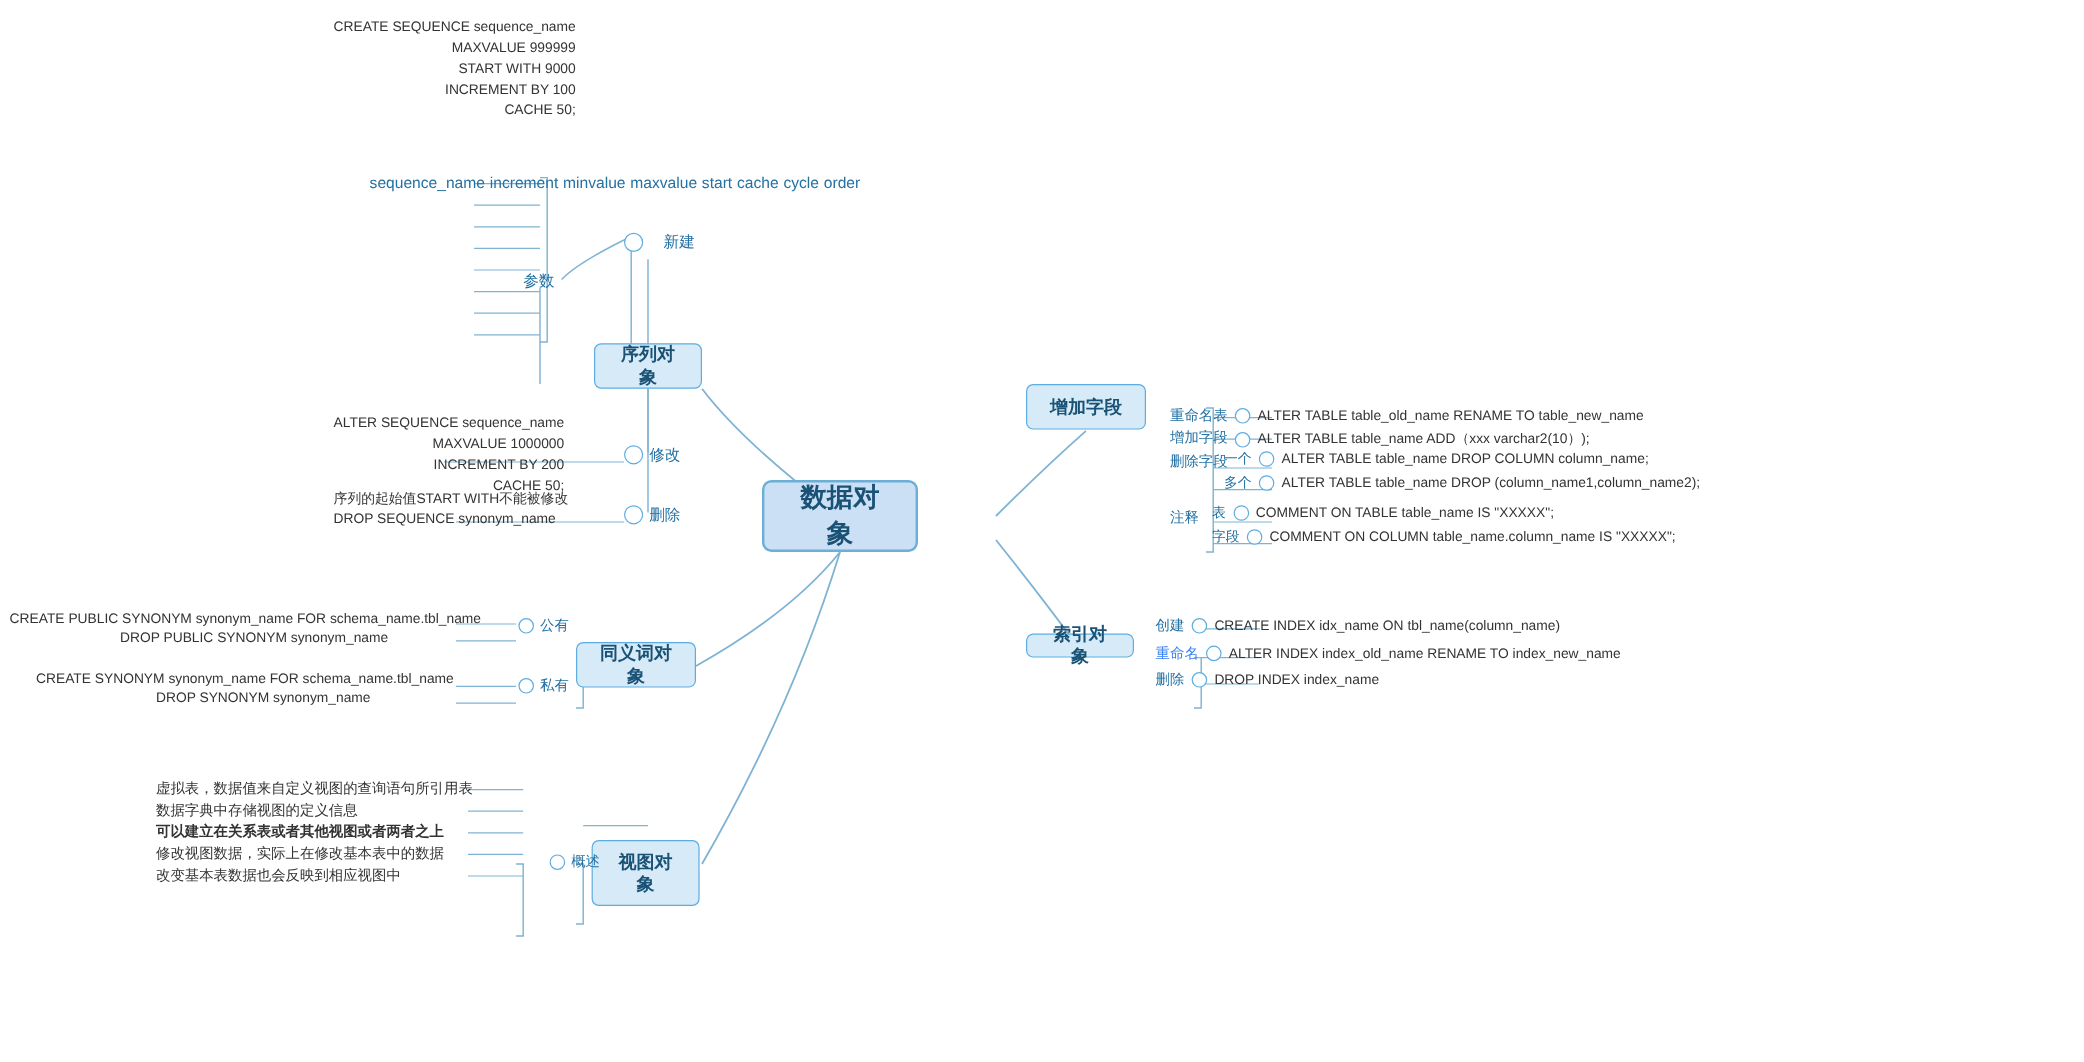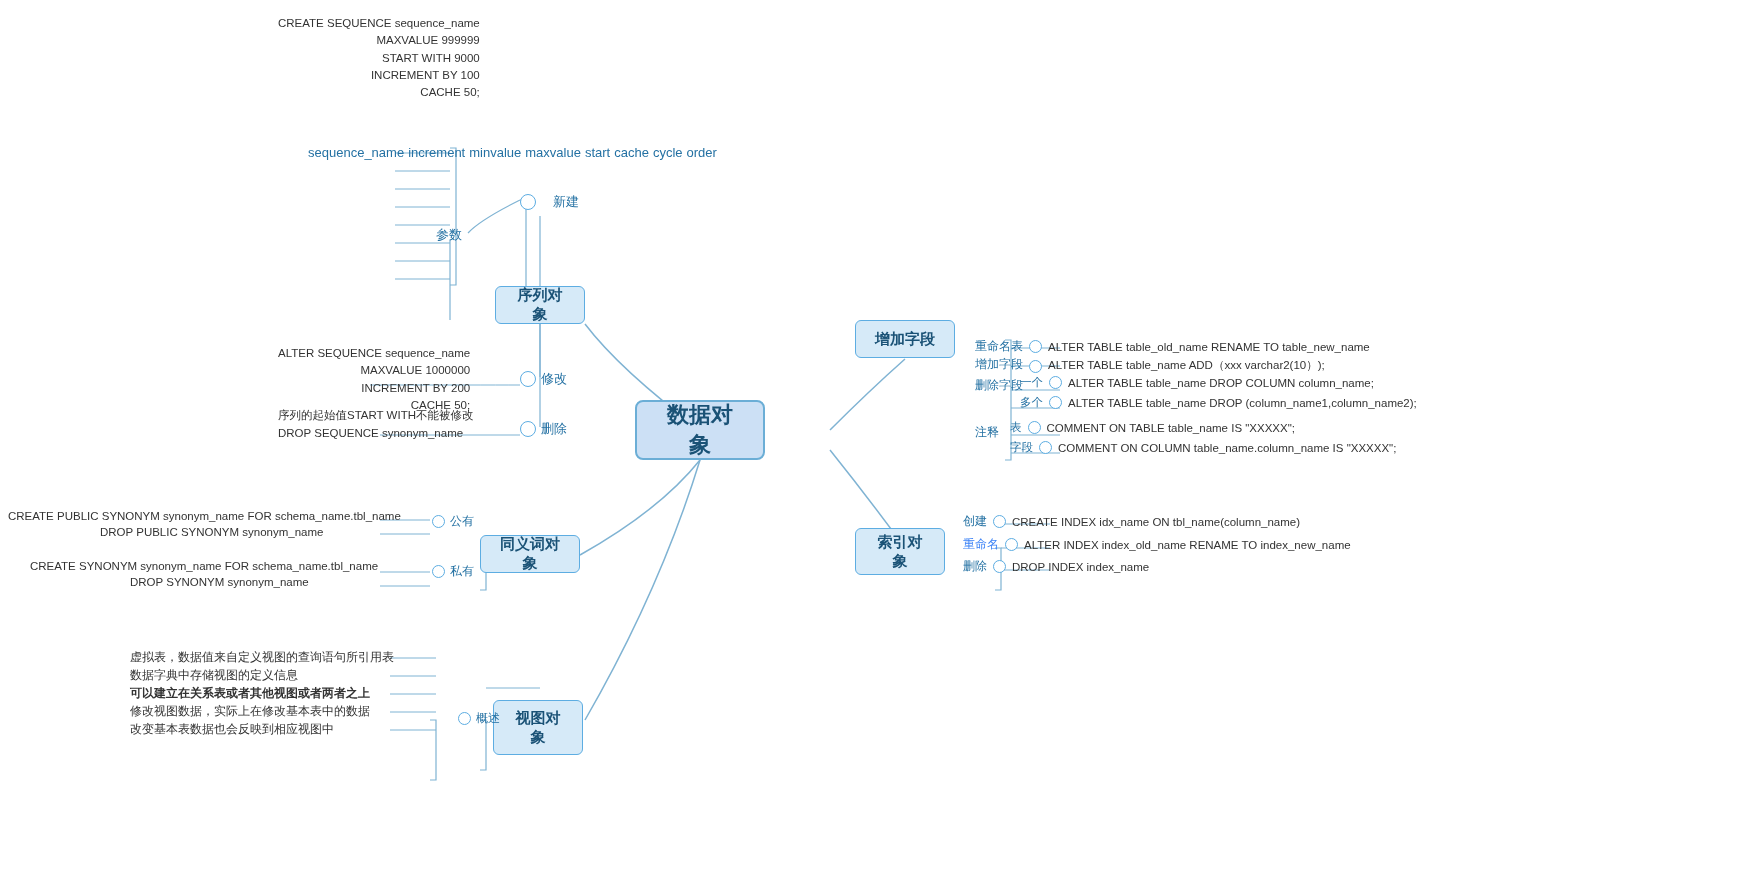--- a/index.html
+++ b/index.html
@@ -245,21 +245,21 @@
   <span class="node-circle" style="width:13px;height:13px;"></span>
   <span style="font-size:11.5px; color:#333; white-space:nowrap;">COMMENT ON TABLE table_name IS "XXXXX";</span>
 </div>
 
 <div style="position:absolute; left:1010px; top:440px; display:flex; align-items:center; gap:6px;">
   <span style="font-size:11.5px; color:#2471a3;">字段</span>
   <span class="node-circle" style="width:13px;height:13px;"></span>
   <span style="font-size:11.5px; color:#333; white-space:nowrap;">COMMENT ON COLUMN table_name.column_name IS "XXXXX";</span>
 </div>
 
-<div class="node node-main" style="left:855px; top:528px; width:90px; height:47px;">
+<div class="node node-main" style="left:855px; top:528px; width:90px; height:20px;">
   <span>索引对象</span>
 </div>
 
 <div style="position:absolute; left:963px; top:513px; display:flex; align-items:center; gap:6px;">
   <span style="font-size:12px; color:#2471a3;">创建</span>
   <span class="node-circle" style="width:13px;height:13px;"></span>
   <span style="font-size:11.5px; color:#333; white-space:nowrap;">CREATE INDEX idx_name ON tbl_name(column_name)</span>
 </div>
 <div style="position:absolute; left:963px; top:536px; display:flex; align-items:center; gap:6px;">
   <span style="font-size:12px; color:#3b82f6;">重命名</span>

